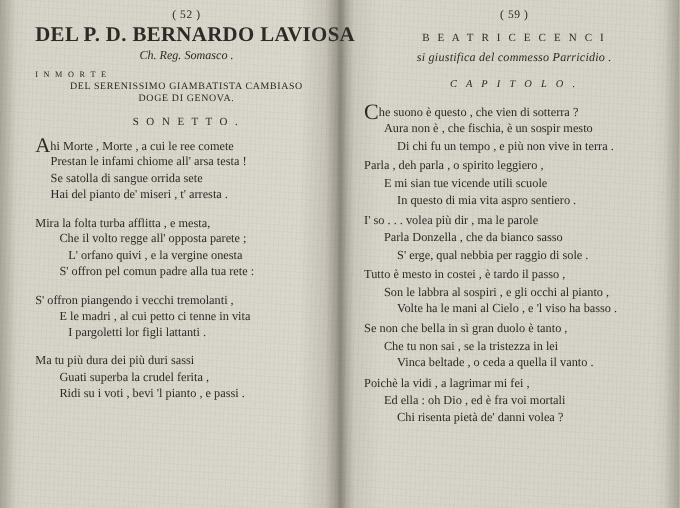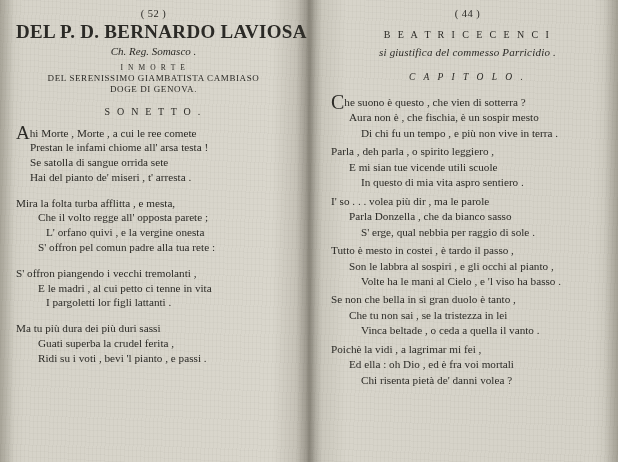--- a/index.html
+++ b/index.html
@@ -40,21 +40,21 @@
       repeating-linear-gradient(3deg, rgba(140,135,120,0.035) 0px, rgba(140,135,120,0.035) 1px, rgba(255,255,255,0) 1px, rgba(255,255,255,0) 6px);
     mix-blend-mode: multiply;
   }
   .page {
     position: absolute;
     top: 0;
     height: 462px;
     box-sizing: border-box;
   }
   .page-left {
-    left: 0;
+    left: 16px;
     width: 309px;
     padding: 8px 18px 0 16px;
   }
   .page-right {
     left: 309px;
     width: 309px;
     padding: 8px 14px 0 22px;
   }
   .folio {
     text-align: center;
@@ -72,21 +72,20 @@
     margin: 2px 0 2px 0;
     white-space: nowrap;
   }
   .subtitle-italic {
     text-align: center;
     font-style: italic;
     font-size: 11px;
     margin: 0 0 6px 0;
   }
   .inmorte {
-    text-align: center;
     font-size: 7.5px;
     letter-spacing: 1.6px;
     margin: 3px 0 1px 0;
   }
   .ded-line {
     text-align: center;
     font-size: 9px;
     letter-spacing: 0.6px;
     margin: 0;
     line-height: 1.25;
@@ -202,21 +201,21 @@
         </div>
         <div class="stanza">
           <div class="l i0">Ma tu più dura dei più duri sassi</div>
           <div class="l i2">Guati superba la crudel ferita ,</div>
           <div class="l i2">Ridi su i voti , bevi 'l pianto , e passi .</div>
         </div>
       </div>
   </div>
 
   <div class="page page-right">
-    <div class="folio">( 44 )</div>
+    <div class="folio">( 59 )</div>
     <div class="r-title">B E A T R I C E   C E N C I</div>
     <div class="r-sub">si giustifica del commesso Parricidio .</div>
     <div class="r-capitolo">C A P I T O L O .</div>
     <div id="right-stanzas">
         <div class="r-stanza">
           <div class="l ri0"><span class="r-initial">C</span>he suono è questo , che vien di sotterra ?</div>
           <div class="l ri1">Aura non è , che fischia, è un sospir mesto</div>
           <div class="l ri2">Di chi fu un tempo , e più non vive in terra .</div>
         </div>
         <div class="r-stanza">

